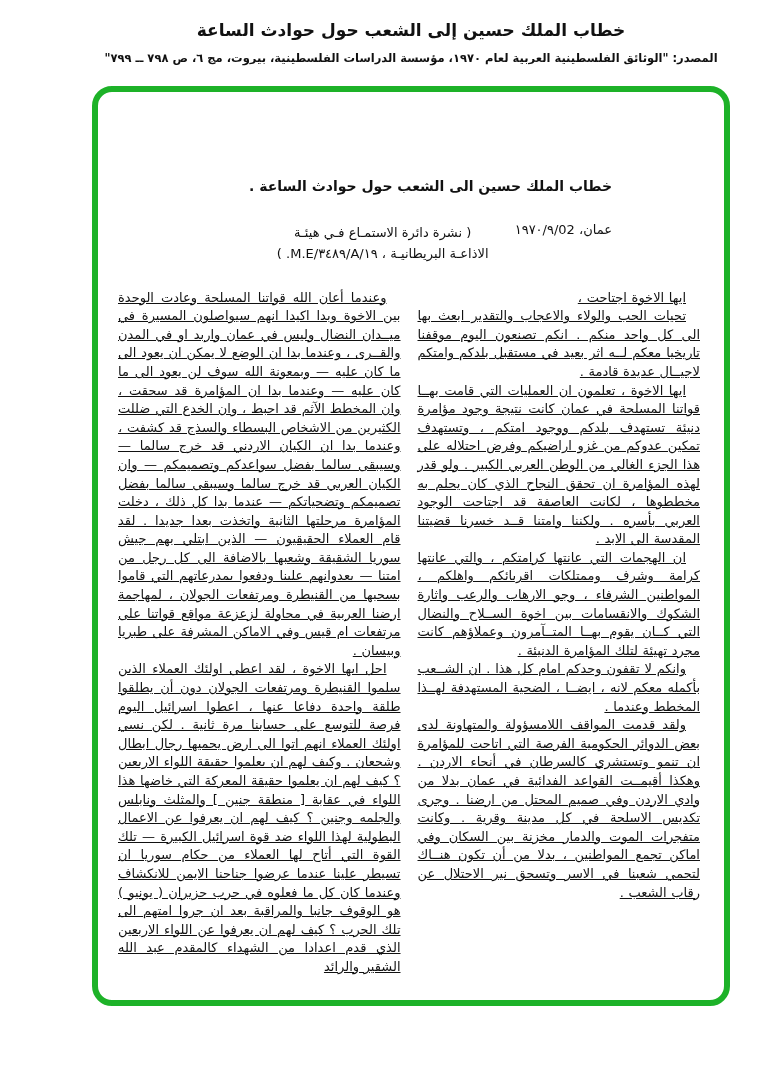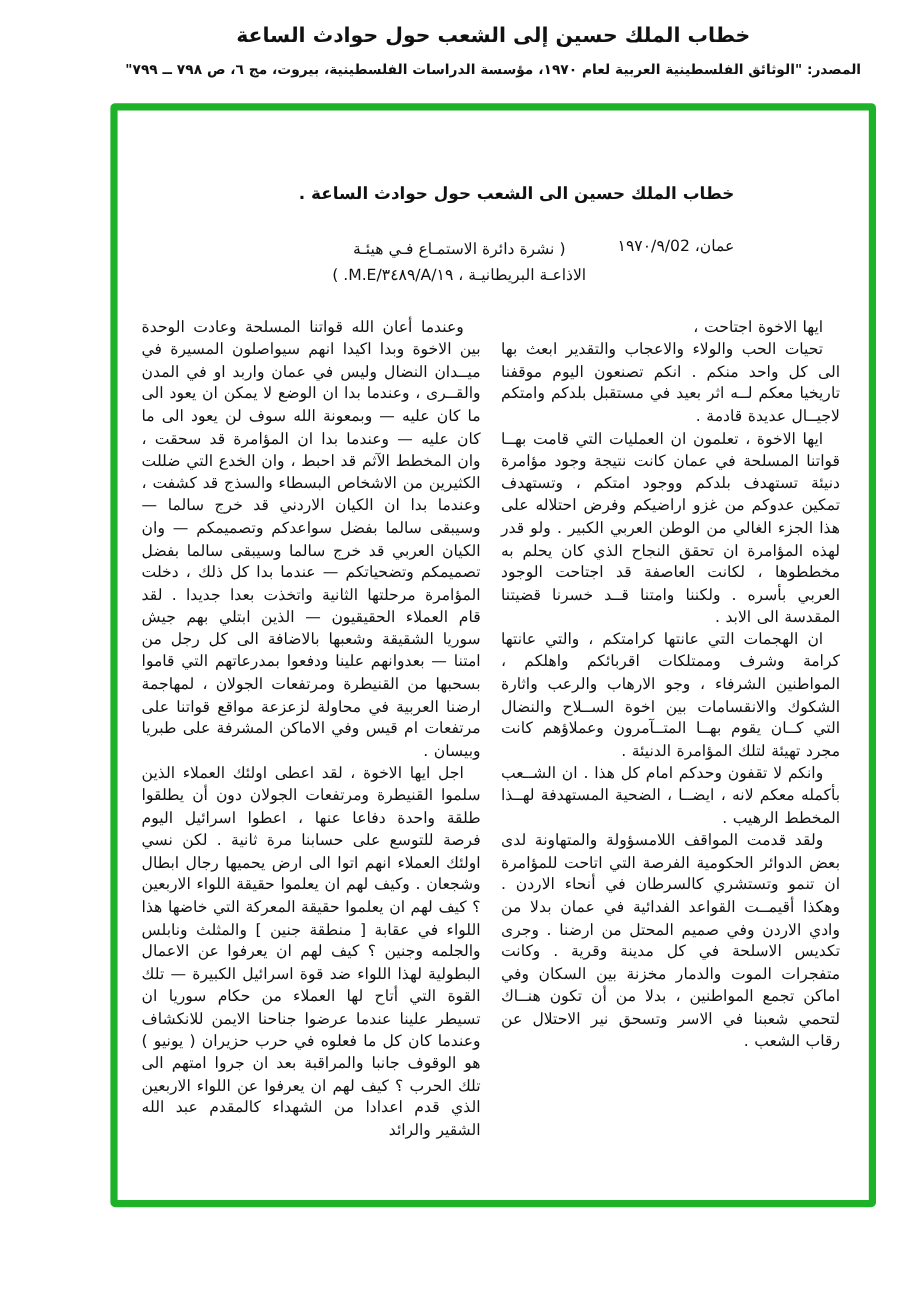--- a/index.html
+++ b/index.html
@@ -34,22 +34,22 @@
     font-size: 11.5px;
     font-weight: bold;
     margin-top: 11px;
   }
   
   .doc-frame {
     box-sizing: border-box;
     margin: 21px 28px 0 28px;
     height: 920px;
     border: 6px solid #1db228;
-    border-radius: 4px;
-    padding: 60px 24px 0 20px;
+    border-radius: 20px;
+    padding: 84px 24px 0 20px;
     direction: rtl;
     background: #ffffff;
   }
   .doc-title-block {
     margin-right: 88px;
     width: 392px;
     text-align: right;
     font-weight: bold;
     font-size: 14px;
     line-height: 1.55;
@@ -74,21 +74,21 @@
   
   .doc-body {
     display: flex;
     direction: rtl;
     gap: 17px;
     margin-top: 24px;
     font-size: 13px;
     line-height: 18.6px;
     text-align: justify;
   }
-  .doc-col { flex: 1; min-width: 0; }
+  .doc-col { flex: 1; min-width: 0; text-decoration: underline; }
   .para {
     margin: 0;
     text-indent: 14px;
     word-spacing: 0.5px;
   }
 </style>
 </head>
 <body>
 
 <div class="page">
@@ -108,21 +108,21 @@
       <span class="dateline-date">عمان، ١٩٧٠/٩/02</span>
       <div class="bulletin-note">( نشرة دائرة الاستمـاع فـي هيئـة الاذاعـة البريطانيـة ، ١٩/A/٣٤٨٩/M.E. )</div>
     </div>
 
     <div class="doc-body">
       <div class="doc-col">
           <p class="para">ايها الاخوة اجتاحت ،</p>
           <p class="para">تحيات الحب والولاء والاعجاب والتقدير ابعث بها الى كل واحد منكم . انكم تصنعون اليوم موقفنا تاريخيا معكم لــه اثر بعيد في مستقبل بلدكم وامتكم لاجيــال عديدة قادمة .</p>
           <p class="para">ايها الاخوة ، تعلمون ان العمليات التي قامت بهــا قواتنا المسلحة في عمان كانت نتيجة وجود مؤامرة دنيئة تستهدف بلدكم ووجود امتكم ، وتستهدف تمكين عدوكم من غزو اراضيكم وفرض احتلاله على هذا الجزء الغالي من الوطن العربي الكبير . ولو قدر لهذه المؤامرة ان تحقق النجاح الذي كان يحلم به مخططوها ، لكانت العاصفة قد اجتاحت الوجود العربي بأسره . ولكننا وامتنا قــد خسرنا قضيتنا المقدسة الى الابد .</p>
           <p class="para">ان الهجمات التي عانتها كرامتكم ، والتي عانتها كرامة وشرف وممتلكات اقربائكم واهلكم ، المواطنين الشرفاء ، وجو الارهاب والرعب واثارة الشكوك والانقسامات بين اخوة الســلاح والنضال التي كــان يقوم بهــا المتــآمرون وعملاؤهم كانت مجرد تهيئة لتلك المؤامرة الدنيئة .</p>
-          <p class="para">وانكم لا تقفون وحدكم امام كل هذا . ان الشــعب بأكمله معكم لانه ، ايضــا ، الضحية المستهدفة لهــذا المخطط الرهيب .</p>
+          <p class="para">وانكم لا تقفون وحدكم امام كل هذا . ان الشــعب بأكمله معكم لانه ، ايضــا ، الضحية المستهدفة لهــذا المخطط وعندما .</p>
           <p class="para">ولقد قدمت المواقف اللامسؤولة والمتهاونة لدى بعض الدوائر الحكومية الفرصة التي اتاحت للمؤامرة ان تنمو وتستشري كالسرطان في أنحاء الاردن . وهكذا أقيمــت القواعد الفدائية في عمان بدلا من وادي الاردن وفي صميم المحتل من ارضنا . وجرى تكديس الاسلحة في كل مدينة وقرية . وكانت متفجرات الموت والدمار مخزنة بين السكان وفي اماكن تجمع المواطنين ، بدلا من أن تكون هنــاك لتحمي شعبنا في الاسر وتسحق نير الاحتلال عن رقاب الشعب .</p>
         </div>
       <div class="doc-col">
           <p class="para">وعندما أعان الله قواتنا المسلحة وعادت الوحدة بين الاخوة وبدا اكيدا انهم سيواصلون المسيرة في ميــدان النضال وليس في عمان واربد او في المدن والقــرى ، وعندما بدا ان الوضع لا يمكن ان يعود الى ما كان عليه — وبمعونة الله سوف لن يعود الى ما كان عليه — وعندما بدا ان المؤامرة قد سحقت ، وان المخطط الآثم قد احبط ، وان الخدع التي ضللت الكثيرين من الاشخاص البسطاء والسذج قد كشفت ، وعندما بدا ان الكيان الاردني قد خرج سالما — وسيبقى سالما بفضل سواعدكم وتصميمكم — وان الكيان العربي قد خرج سالما وسيبقى سالما بفضل تصميمكم وتضحياتكم — عندما بدا كل ذلك ، دخلت المؤامرة مرحلتها الثانية واتخذت بعدا جديدا . لقد قام العملاء الحقيقيون — الذين ابتلي بهم جيش سوريا الشقيقة وشعبها بالاضافة الى كل رجل من امتنا — بعدوانهم علينا ودفعوا بمدرعاتهم التي قاموا بسحبها من القنيطرة ومرتفعات الجولان ، لمهاجمة ارضنا العربية في محاولة لزعزعة مواقع قواتنا على مرتفعات ام قيس وفي الاماكن المشرفة على طبريا وبيسان .</p>
           <p class="para">اجل ايها الاخوة ، لقد اعطى اولئك العملاء الذين سلموا القنيطرة ومرتفعات الجولان دون أن يطلقوا طلقة واحدة دفاعا عنها ، اعطوا اسرائيل اليوم فرصة للتوسع على حسابنا مرة ثانية . لكن نسي اولئك العملاء انهم اتوا الى ارض يحميها رجال ابطال وشجعان . وكيف لهم ان يعلموا حقيقة اللواء الاربعين ؟ كيف لهم ان يعلموا حقيقة المعركة التي خاضها هذا اللواء في عقابة [ منطقة جنين ] والمثلث ونابلس والجلمه وجنين ؟ كيف لهم ان يعرفوا عن الاعمال البطولية لهذا اللواء ضد قوة اسرائيل الكبيرة — تلك القوة التي أتاح لها العملاء من حكام سوريا ان تسيطر علينا عندما عرضوا جناحنا الايمن للانكشاف وعندما كان كل ما فعلوه في حرب حزيران ( يونيو ) هو الوقوف جانبا والمراقبة بعد ان جروا امتهم الى تلك الحرب ؟ كيف لهم ان يعرفوا عن اللواء الاربعين الذي قدم اعدادا من الشهداء كالمقدم عبد الله الشقير والرائد</p>
         </div>
     </div>
 
   </div>
 

